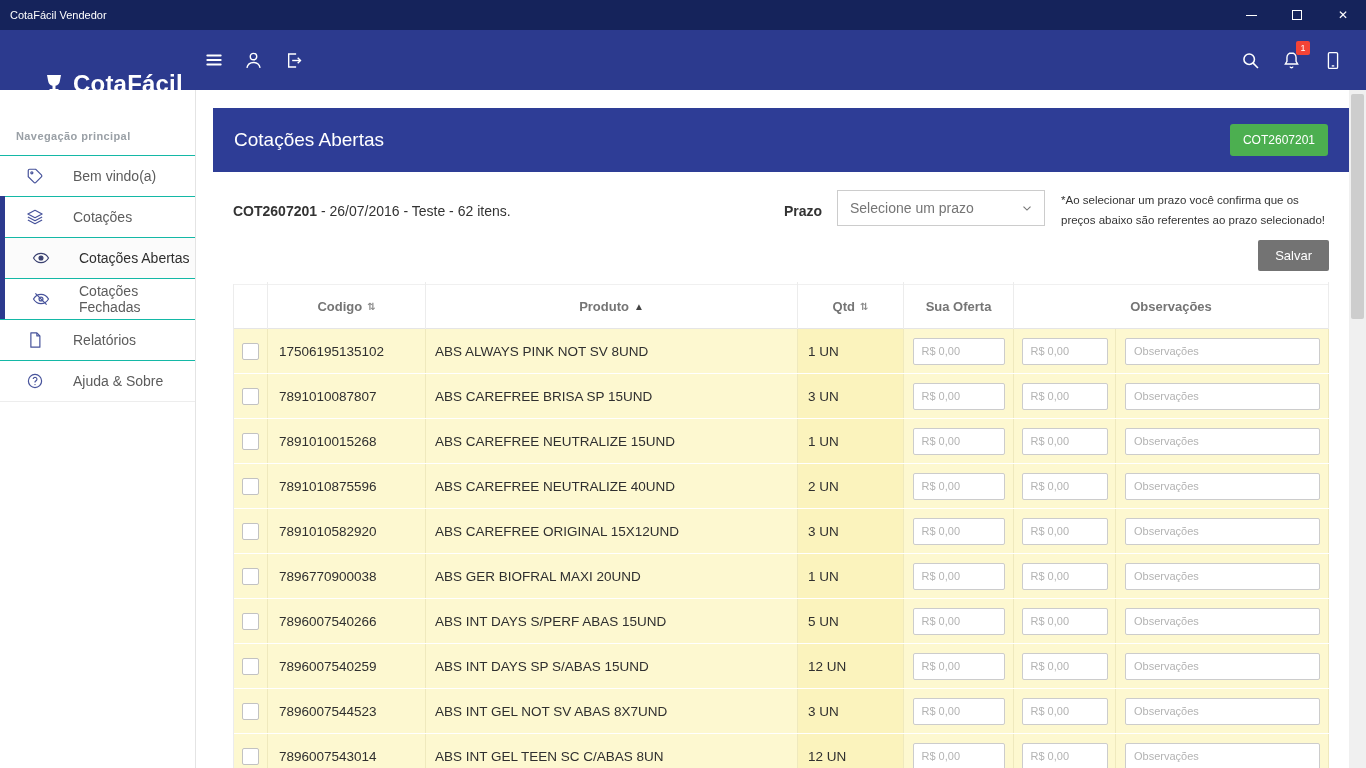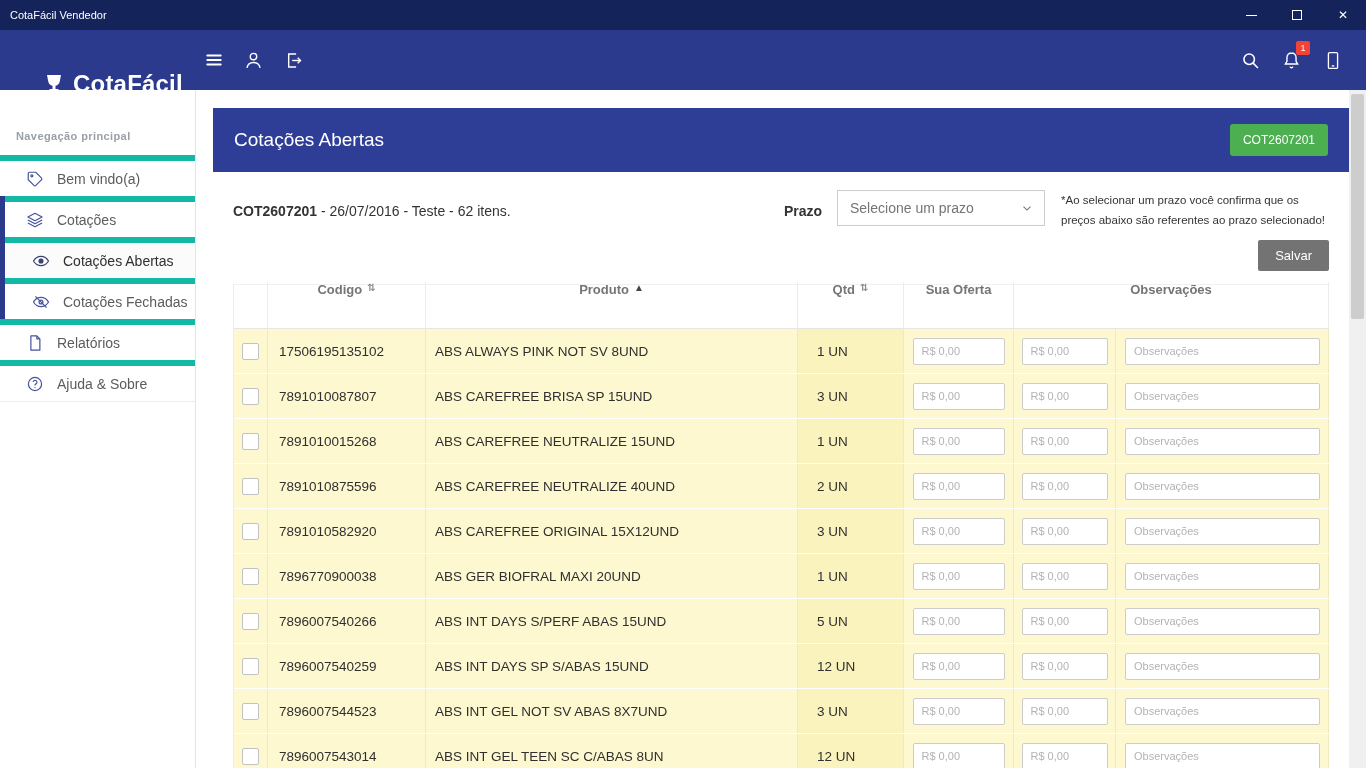--- a/index.html
+++ b/index.html
@@ -24,22 +24,22 @@
   .appactions { position: absolute; right: 21px; top: 0; height: 60px; display: flex; align-items: center; gap: 16px; }
   .abtn { width: 25px; height: 25px; display: flex; align-items: center; justify-content: center; position: relative; cursor: pointer; }
   .badge { position: absolute; top: -7px; right: -6px; min-width: 14px; height: 14px; background: #f44336;
     color: #fff; font-size: 9px; font-style: normal; border-radius: 2px; display: flex; align-items: center;
     justify-content: center; padding: 0 2px; }
 
   
   .sidebar { position: absolute; top: 90px; left: 0; width: 196px; height: 678px; background: #fff;
     border-right: 1px solid #e4e4e4; }
   .side-label { padding: 16px 16px 13px 16px; font-size: 11px; font-weight: bold; color: #9aa0a6; letter-spacing: .4px; margin-top: 24px; }
-  .side-item { height: 41px; display: flex; align-items: center; gap: 13px; padding-left: 26px;
-    font-size: 14px; color: #5c5c5c; border-top: 6px solid #14b8a6; cursor: pointer; background: #fff; }
+  .side-item { height: 41px; display: flex; align-items: center; gap: 29px; padding-left: 26px;
+    font-size: 14px; color: #5c5c5c; border-top: 1px solid #14b8a6; cursor: pointer; background: #fff; }
   .side-group { border-left: 5px solid #2c3a8e; }
   .side-group .side-item { padding-left: 21px; }
   .side-group .side-item.sub { padding-left: 27px; }
   .side-item.active { color: #2e2e2e; background: #fbfbfb; }
   .side-item.active .sicon { color: #3a4170; }
   .side-bottom-line { border-top: 1px solid #ededed; }
   .sicon { width: 18px; height: 18px; color: #47539b; flex: 0 0 18px; }
 
   
   .panel { position: absolute; left: 213px; top: 108px; width: 1136px; }
@@ -60,39 +60,39 @@
   .note { width: 268px; font-size: 11.5px; color: #333; line-height: 1.75; }
   .save-row { display: flex; justify-content: flex-end; padding: 10px 20px 13px 20px; }
   .save-btn { background: #737373; color: #fff; border: none; font-size: 13px; padding: 8px 17px;
     border-radius: 2px; cursor: pointer; }
 
   
   .table { margin: 0 20px; border-left: 1px solid #ececec; }
   .thead { display: flex; height: 45px; align-items: center; border-top: 1px solid #f0f0f0;
     border-bottom: 1px solid #e5e5e5; background: #fff; }
   .th { font-size: 13px; font-weight: bold; color: #757575; text-align: center; border-right: 1px solid #ececec;
-    height: 49px; display: flex; align-items: flex-start; justify-content: center; gap: 5px; }
+    height: 49px; display: flex; align-items: center; justify-content: center; gap: 5px; }
   .sort { font-size: 10px; color: #8a8a8a; }
   .sort.asc { color: #444; }
 
   .c-check  { width: 34px;  flex: 0 0 34px; }
   .c-codigo { width: 158px; flex: 0 0 158px; }
   .c-produto{ width: 372px; flex: 0 0 372px; }
   .c-qtd    { width: 106px; flex: 0 0 106px; }
   .c-offer  { width: 110px; flex: 0 0 110px; }
   .c-ipi    { width: 102px; flex: 0 0 102px; }
   .c-obs    { flex: 1; }
 
   .trow { display: flex; height: 45px; align-items: stretch; border-bottom: 1px solid #fff; }
   .cell { display: flex; align-items: center; background: #fdf8d0; border-right: 1px solid #efe9bd;
     font-size: 13.5px; color: #2f2f2f; }
   .cell.c-check { justify-content: center; }
   .cell.c-codigo { padding-left: 11px; }
   .cell.c-produto { padding-left: 9px; }
-  .cell.c-qtd { padding-left: 19px; background: #fbf3bd; }
+  .cell.c-qtd { padding-left: 10px; background: #fbf3bd; }
   .cell.c-offer, .cell.c-ipi { justify-content: center; }
   .cell.c-obs { padding-left: 9px; }
   .checkbox { width: 17px; height: 17px; background: #fff; border: 1px solid #c2c2c2; border-radius: 2px; cursor: pointer; }
   .cell input { height: 27px; border: 1px solid #ccc; border-radius: 2px; background: #fff; font-size: 11px;
     color: #333; padding: 0 8px; font-family: inherit; outline: none; }
   .cell input::placeholder { color: #b3b3b3; }
   .in-offer { width: 92px; }
   .in-ipi { width: 86px; }
   .in-obs { width: 195px; }
 

